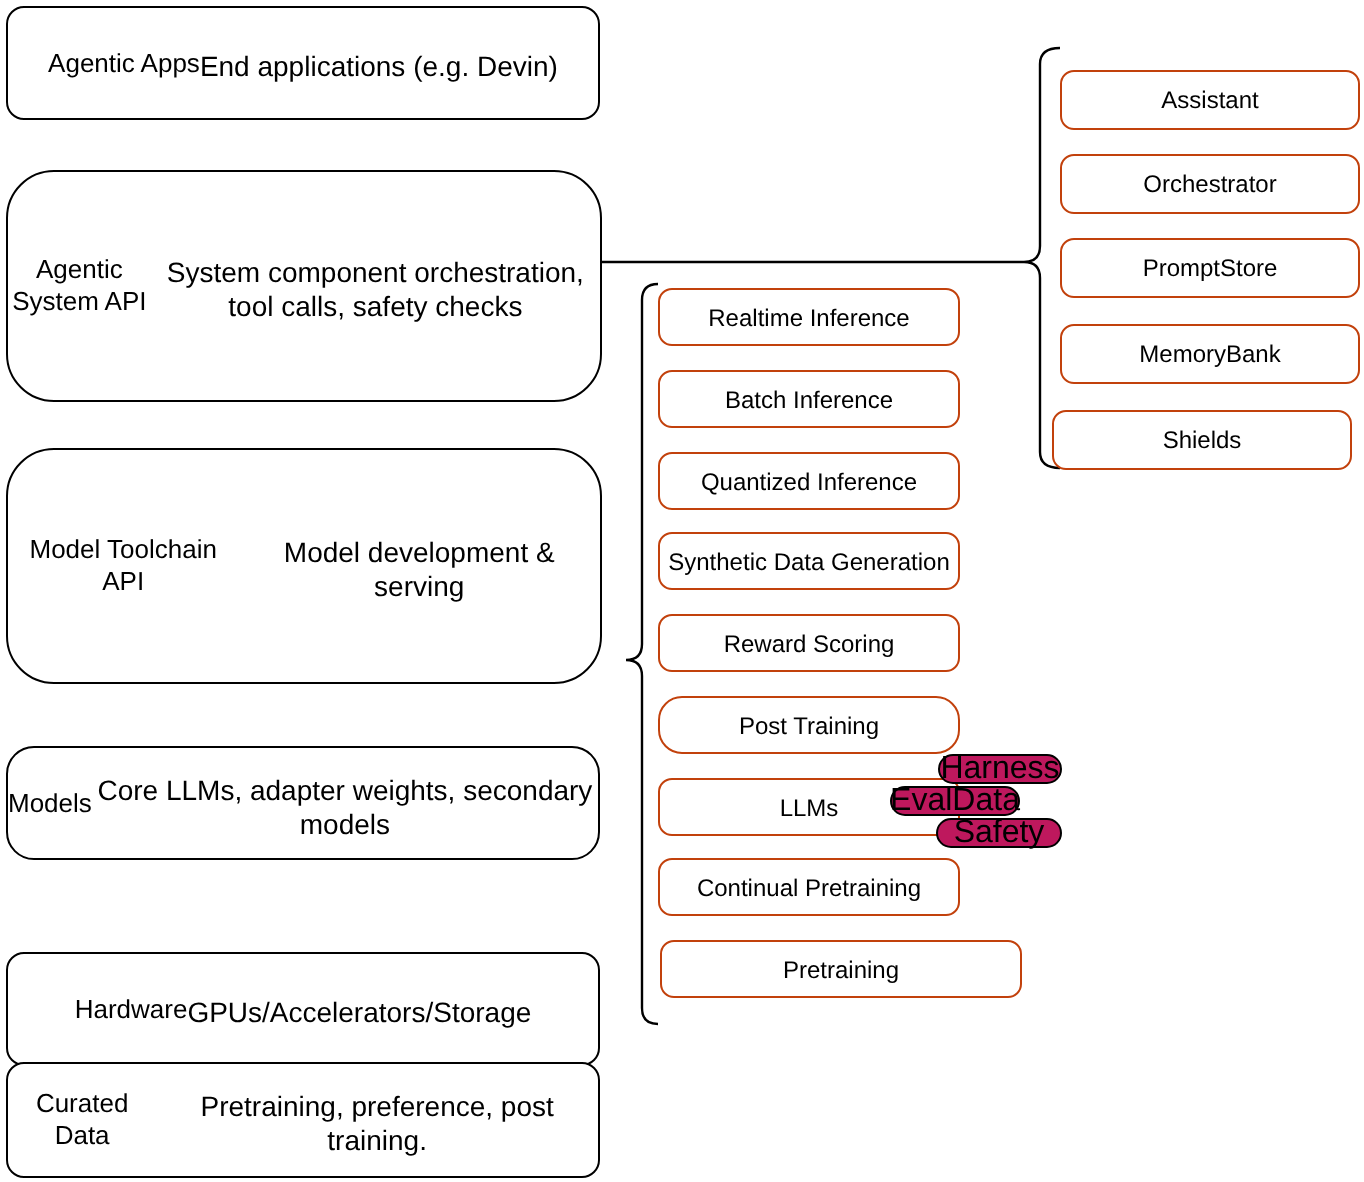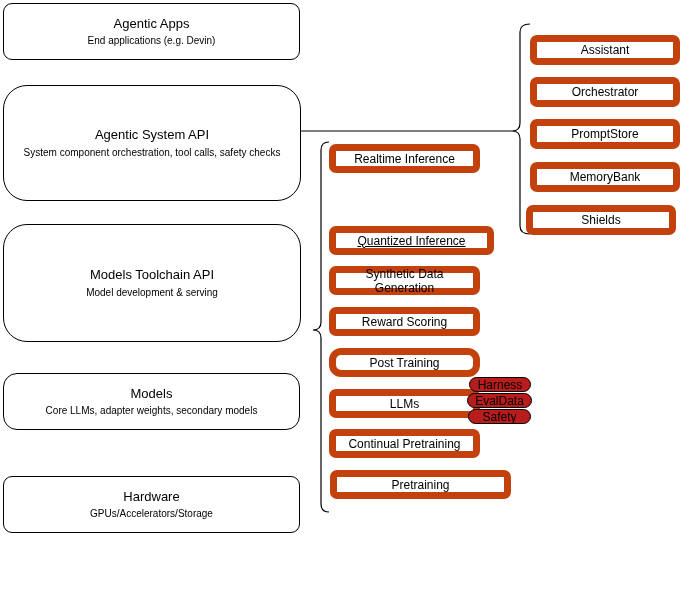--- a/index.html
+++ b/index.html
@@ -18,61 +18,61 @@
     position: absolute;
     left: 0; top: 0;
     z-index: 1;
   }
   .node {
     position: absolute;
     box-sizing: border-box;
     border: 1px solid #000000;
     background: #ffffff;
     display: flex;
-    flex-direction: column;
+    flex-direction: row;
     align-items: center;
     justify-content: center;
     text-align: center;
     z-index: 2;
   }
   .node .title {
     font-size: 13px;
     color: #000000;
     line-height: 1.2;
   }
   .node .subtitle {
-    font-size: 10px;
+    font-size: 14px;
     color: #000000;
     margin-top: 4px;
     line-height: 1.2;
   }
   .leaf {
     position: absolute;
     box-sizing: border-box;
-    border: 7px solid #c2410c;
+    border: 1px solid #c2410c;
     border-radius: 7px;
     background: #ffffff;
     display: flex;
     align-items: center;
     justify-content: center;
     text-align: center;
     font-size: 12px;
     color: #000000;
     z-index: 2;
   }
   .pill {
     position: absolute;
     box-sizing: border-box;
     border: 1px solid #000000;
     border-radius: 8px;
-    background: #b91c1c;
+    background: #be185d;
     display: flex;
     align-items: center;
     justify-content: center;
-    font-size: 12px;
+    font-size: 16px;
     color: #000000;
     z-index: 3;
     white-space: nowrap;
   }
 </style>
 </head>
 <body>
 
 <div id="canvas">
 
@@ -89,46 +89,51 @@
     <div class="title">Agentic Apps</div>
     <div class="subtitle">End applications (e.g. Devin)</div>
   </div>
 
   <div class="node" style="left:3px; top:85px; width:298px; height:116px; border-radius:24px;">
     <div class="title">Agentic System API</div>
     <div class="subtitle">System component orchestration, tool calls, safety checks</div>
   </div>
 
   <div class="node" style="left:3px; top:224px; width:298px; height:118px; border-radius:24px;">
-    <div class="title">Models Toolchain API</div>
+    <div class="title">Model Toolchain API</div>
     <div class="subtitle">Model development &amp; serving</div>
   </div>
 
   <div class="node" style="left:3px; top:373px; width:297px; height:57px; border-radius:14px;">
     <div class="title">Models</div>
     <div class="subtitle">Core LLMs, adapter weights, secondary models</div>
   </div>
 
   <div class="node" style="left:3px; top:476px; width:297px; height:57px; border-radius:9px;">
     <div class="title">Hardware</div>
     <div class="subtitle">GPUs/Accelerators/Storage</div>
   </div>
 
+  <div class="node" style="left:3px; top:531px; width:297px; height:58px; border-radius:9px;">
+    <div class="title">Curated Data</div>
+    <div class="subtitle">Pretraining, preference, post training.</div>
+  </div>
 
   <div class="leaf" style="left:329px; top:144px; width:151px; height:29px;text-align:center;">Realtime Inference</div>
-  <div class="leaf" style="left:329px; top:226px; width:165px; height:29px;text-decoration:underline;">Quantized Inference</div>
+  <div class="leaf" style="left:329px; top:185px; width:151px; height:29px;">Batch Inference</div>
+  <div class="leaf" style="left:329px; top:226px; width:151px; height:29px;">Quantized Inference</div>
   <div class="leaf" style="left:329px; top:266px; width:151px; height:29px;">Synthetic Data Generation</div>
   <div class="leaf" style="left:329px; top:307px; width:151px; height:29px;">Reward Scoring</div>
   <div class="leaf" style="left:329px; top:348px; width:151px; height:29px;border-radius:12px;">Post Training</div>
   <div class="leaf" style="left:329px; top:389px; width:151px; height:29px;">LLMs</div>
   <div class="leaf" style="left:329px; top:429px; width:151px; height:29px;">Continual Pretraining</div>
   <div class="leaf" style="left:330px; top:470px; width:181px; height:29px;">Pretraining</div>
 
   <div class="pill" style="left:469px; top:377px; width:62px; height:15px;">Harness</div>
-  <div class="pill" style="left:467px; top:393px; width:65px; height:15px;">EvalData</div>
+  <div class="pill" style="left:445px; top:393px; width:65px; height:15px;">EvalData</div>
   <div class="pill" style="left:468px; top:409px; width:63px; height:15px;">Safety</div>
 
   <div class="leaf" style="left:530px; top:35px; width:150px; height:30px;">Assistant</div>
   <div class="leaf" style="left:530px; top:77px; width:150px; height:30px;">Orchestrator</div>
   <div class="leaf" style="left:530px; top:119px; width:150px; height:30px;">PromptStore</div>
   <div class="leaf" style="left:530px; top:162px; width:150px; height:30px;">MemoryBank</div>
   <div class="leaf" style="left:526px; top:205px; width:150px; height:30px;">Shields</div>
 
 </div>
 

